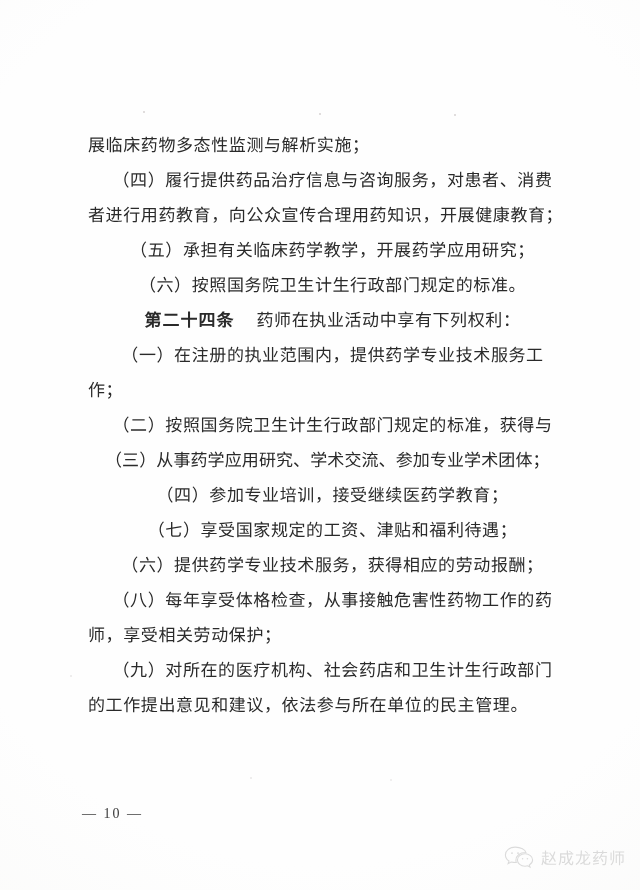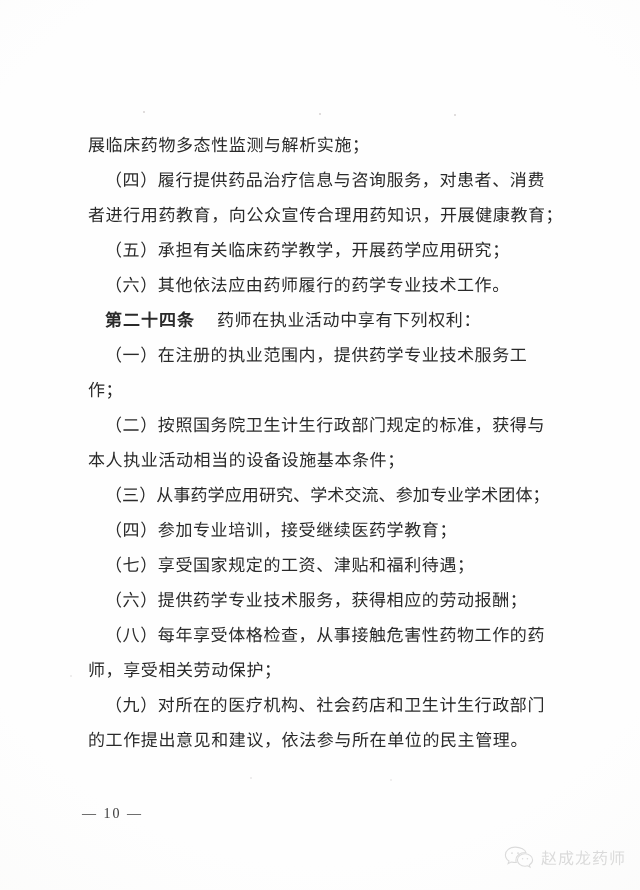--- a/index.html
+++ b/index.html
@@ -59,20 +59,21 @@
     line-height: 35px;
     height: 35px;
     white-space: nowrap;
     letter-spacing: 0.6px;
     font-family: "Liberation Serif", "DejaVu Serif", serif;
   }
 
   
   .line.indent {
     padding-left: 17px;
+    text-align: center;
   }
 
   
   .line.tight {
     padding-left: 17px;
     letter-spacing: 0.1px;
   }
 
   
   .article-no {
@@ -143,31 +144,30 @@
   <div class="body-text">
 
     <div class="line">展临床药物多态性监测与解析实施；</div>
 
     <div class="line indent">（四）履行提供药品治疗信息与咨询服务，对患者、消费</div>
 
     <div class="line">者进行用药教育，向公众宣传合理用药知识，开展健康教育；</div>
 
     <div class="line indent">（五）承担有关临床药学教学，开展药学应用研究；</div>
 
-    <div class="line indent">（六）其他依法应由药师履行的药学专业技术工作。</div>
+    <div class="line indent">（六）按照国务院卫生计生行政部门规定的标准。</div>
 
     <div class="line indent"><span class="article-no">第二十四条</span><span class="article-gap"></span><span>药师在执业活动中享有下列权利：</span></div>
 
     <div class="line indent">（一）在注册的执业范围内，提供药学专业技术服务工</div>
 
     <div class="line">作；</div>
 
     <div class="line indent">（二）按照国务院卫生计生行政部门规定的标准，获得与</div>
 
-    <div class="line">本人执业活动相当的设备设施基本条件；</div>
 
     <div class="line tight">（三）从事药学应用研究、学术交流、参加专业学术团体；</div>
 
     <div class="line indent">（四）参加专业培训，接受继续医药学教育；</div>
 
 
     <div class="line indent">（七）享受国家规定的工资、津贴和福利待遇；</div>
 
     <div class="line indent">（六）提供药学专业技术服务，获得相应的劳动报酬；</div>
 

